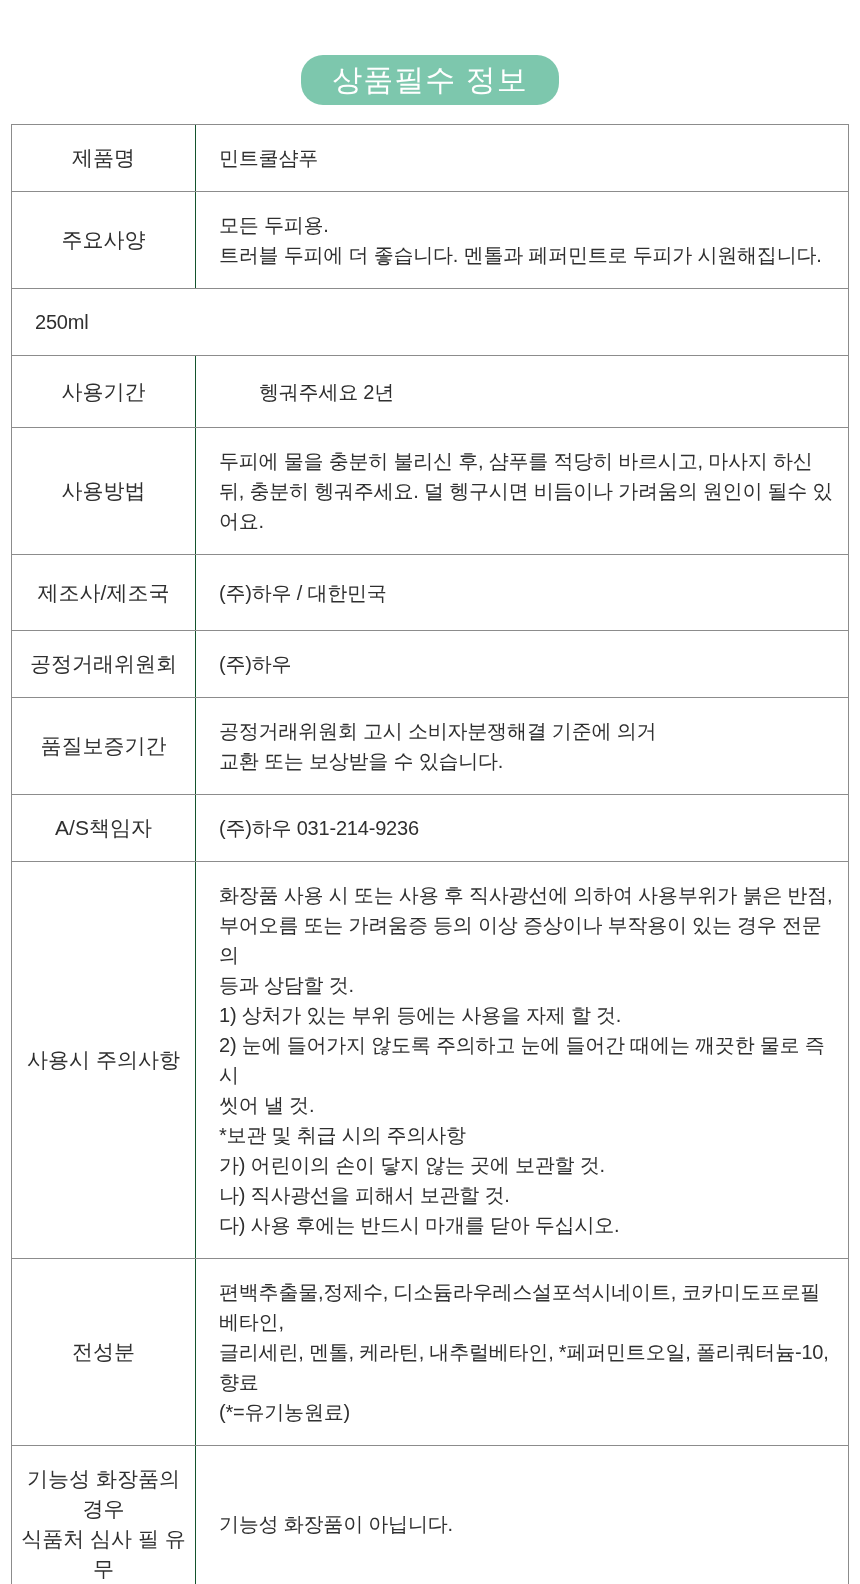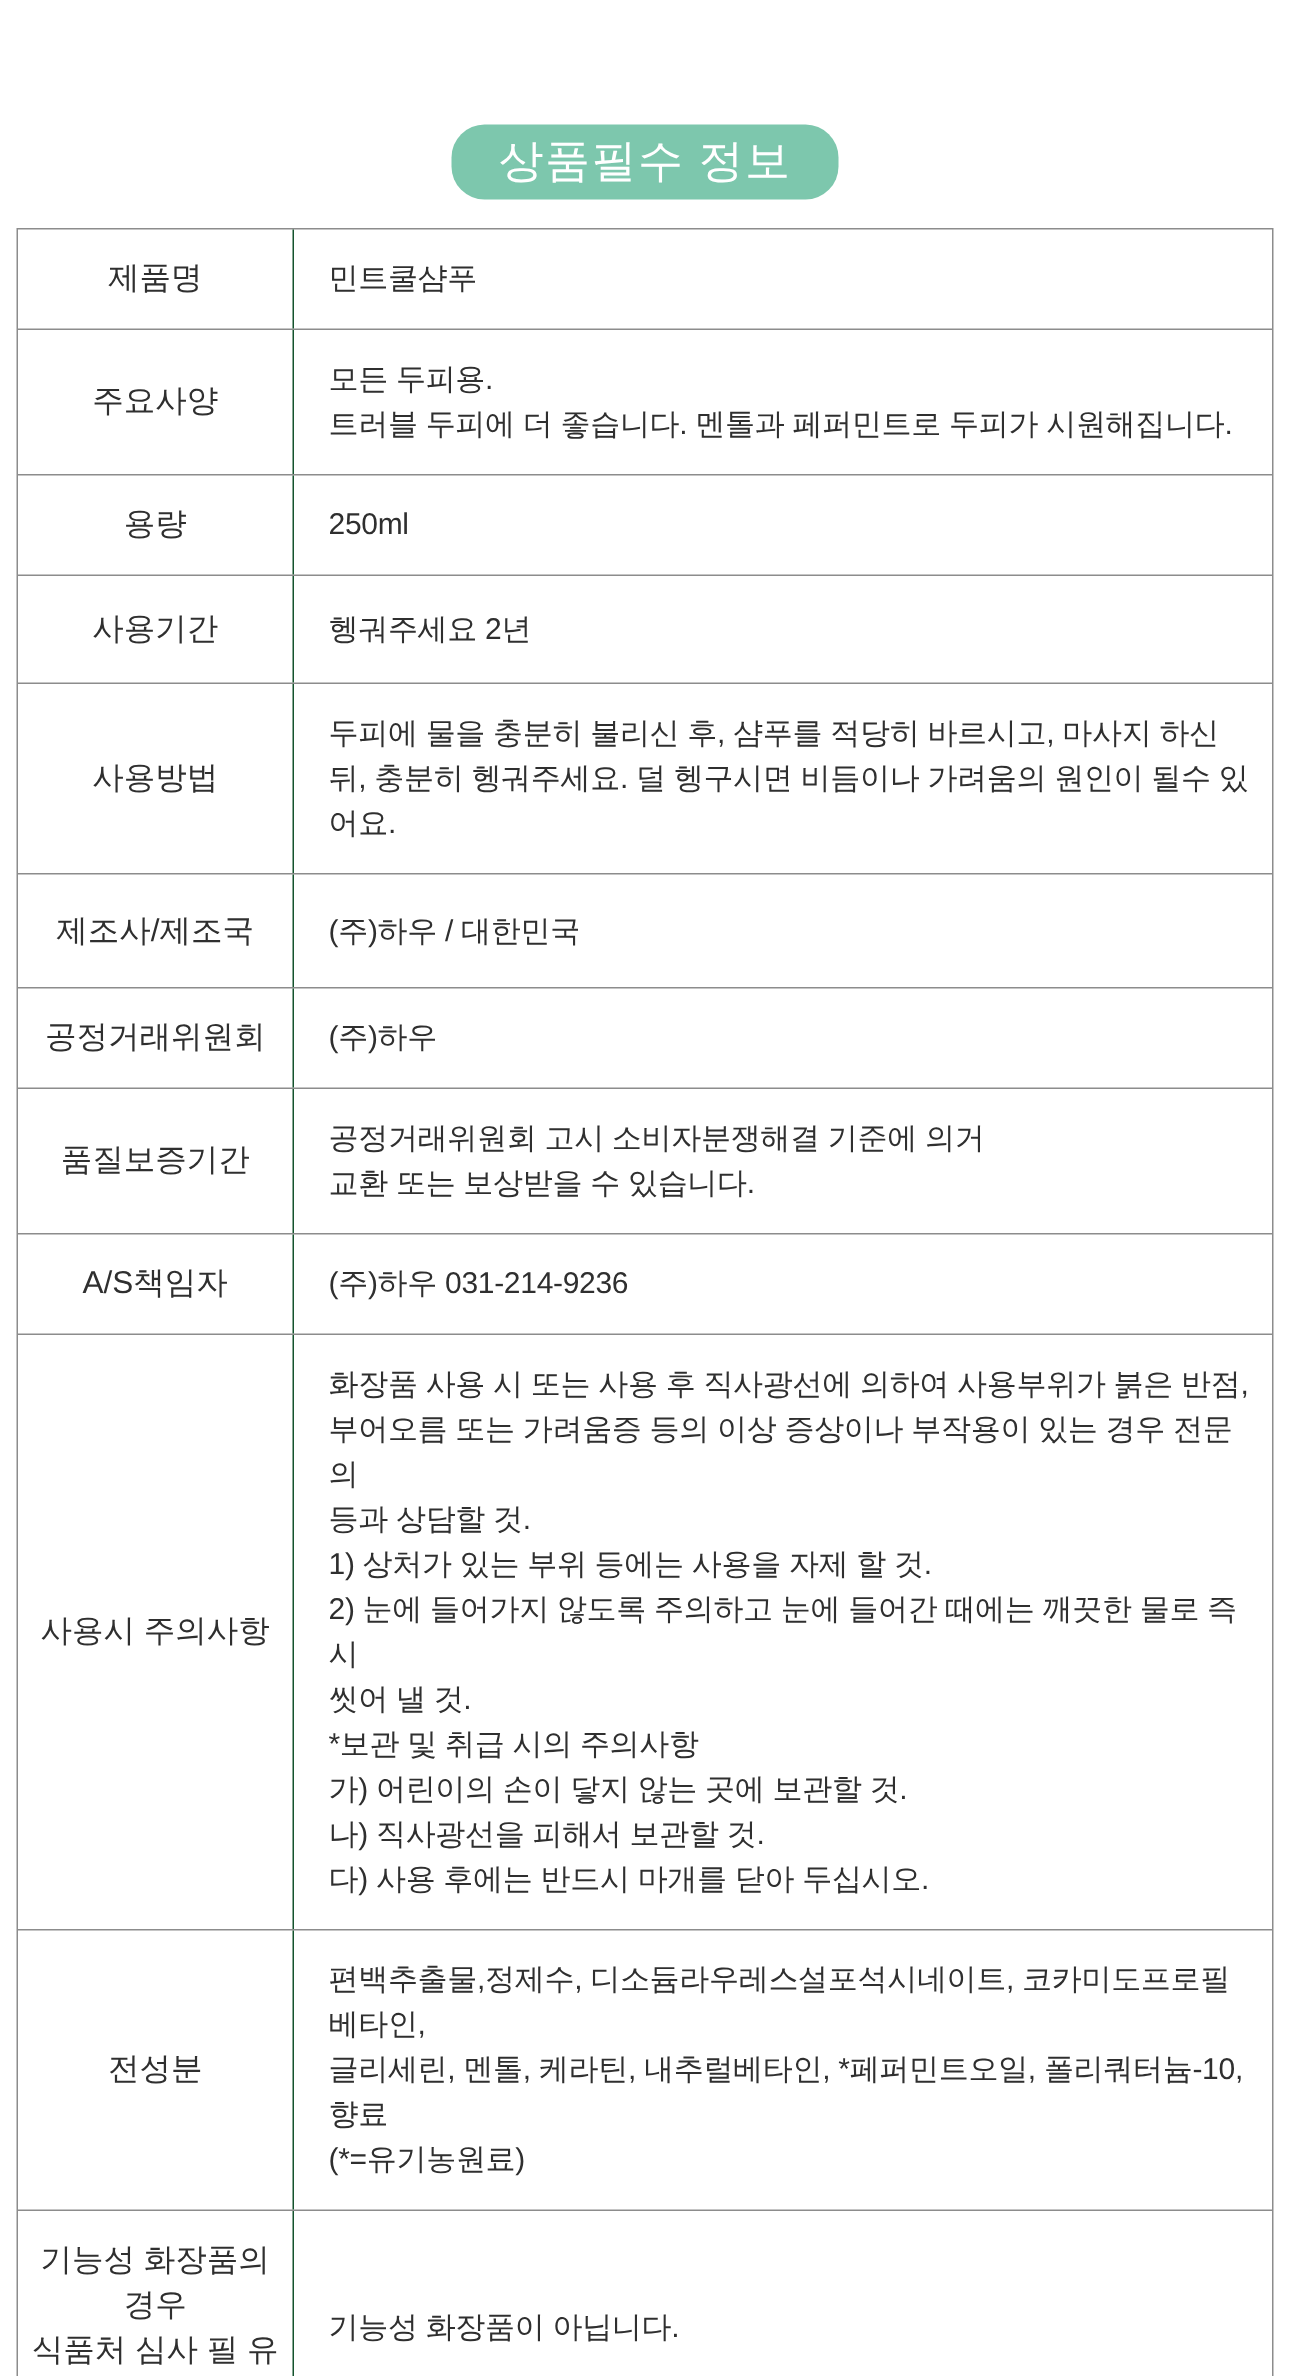--- a/index.html
+++ b/index.html
@@ -5,21 +5,21 @@
   * { margin: 0; padding: 0; box-sizing: border-box; }
   html, body {
     width: 860px;
     background: #ffffff;
     font-family: "Liberation Sans", "DejaVu Sans", sans-serif;
     color: #2f2f2f;
   }
   body { min-height: 1584px; position: relative; }
 
   .badge-wrap {
-    padding-top: 83px;
+    padding-top: 55px;
     display: flex;
     justify-content: center;
     align-items: center;
   }
   .title-badge {
     background: #7dc7ad;
     color: #ffffff;
     font-size: 30px;
     font-weight: 500;
     letter-spacing: 1px;
@@ -60,21 +60,21 @@
     align-items: center;
     font-size: 20px;
     line-height: 30px;
     padding: 18px 12px 18px 23px;
     white-space: pre-line;
     letter-spacing: -0.2px;
   }
   
   .row:nth-child(1)  { min-height: 66px; }
   .row:nth-child(3)  { min-height: 66px; }
-  .row:nth-child(4)  { min-height: 72px; }
+  .row:nth-child(4)  { min-height: 72px; gap: 40px; }
   .row:nth-child(6)  { min-height: 76px; }
   .row:nth-child(8)  { min-height: 76px; }
   .row:nth-child(11) { min-height: 142px; }
   .row:nth-child(12) { min-height: 95px; }
 </style>
 </head>
 <body>
 
 <div class="badge-wrap">
   <div class="title-badge" style="background: rgb(125, 199, 173); color: rgb(255, 255, 255);">상품필수 정보</div>
@@ -86,21 +86,20 @@
     <div class="value-cell">민트쿨샴푸</div>
   </div>
 
   <div class="row">
     <div class="label-cell">주요사양</div>
     <div class="value-cell">모든 두피용.
 트러블 두피에 더 좋습니다. 멘톨과 페퍼민트로 두피가 시원해집니다.</div>
   </div>
 
   <div class="row">
-    <div class="label-cell">용량</div>
     <div class="value-cell">250ml</div>
   </div>
 
   <div class="row">
     <div class="label-cell">사용기간</div>
     <div class="value-cell">헹궈주세요 2년</div>
   </div>
 
   <div class="row">
     <div class="label-cell">사용방법</div>

